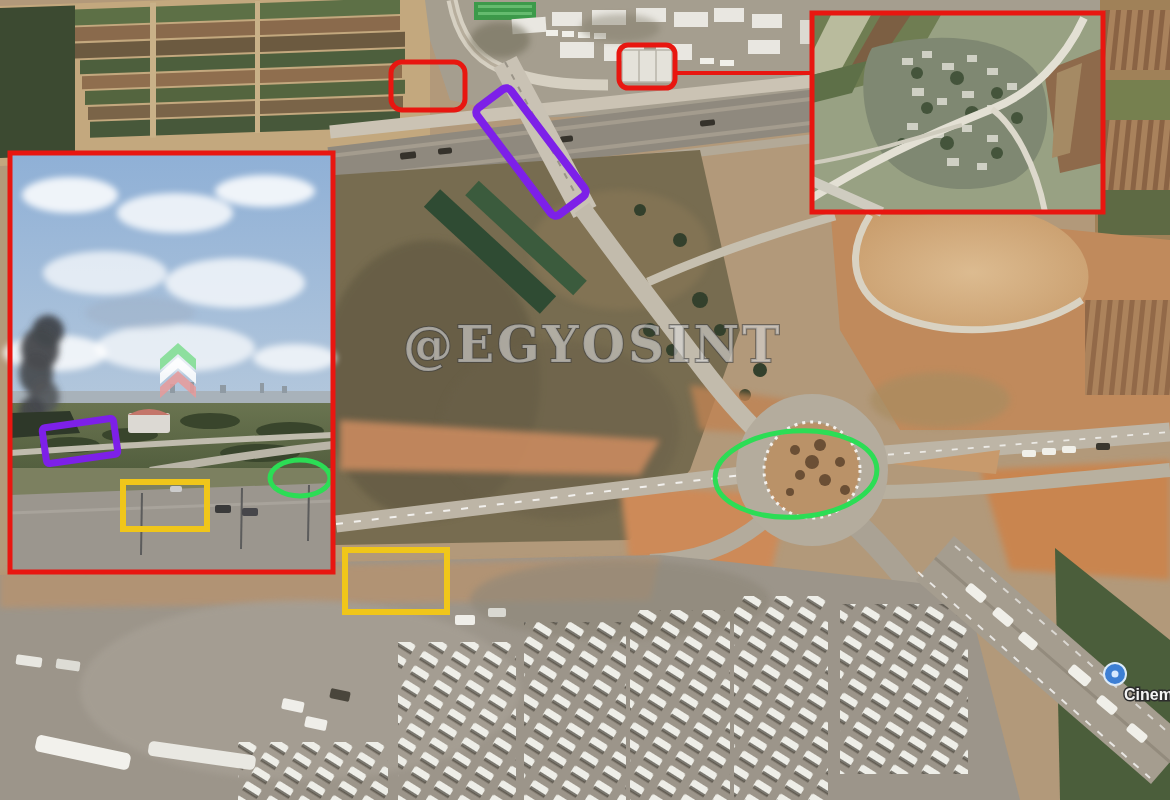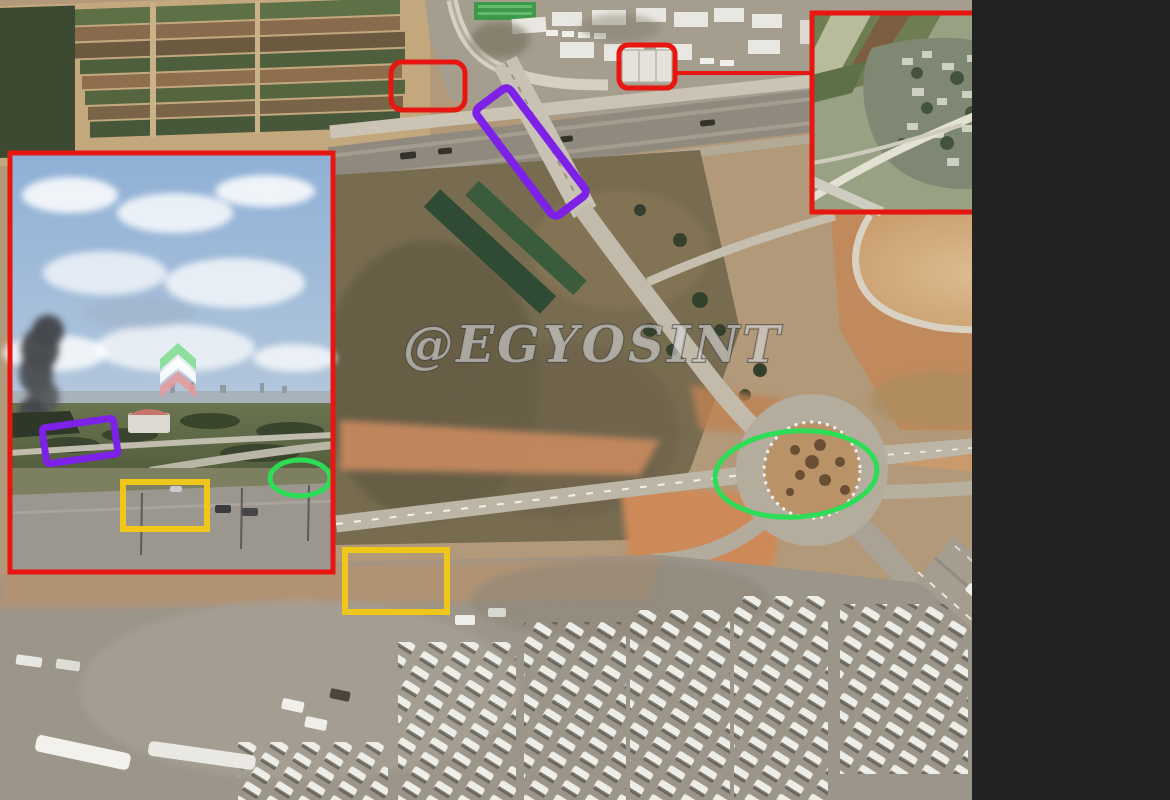--- a/index.html
+++ b/index.html
@@ -1,18 +1,18 @@
 <!DOCTYPE html>
 <html><head>
 <meta charset="utf-8">
 <style>
   html,body{margin:0;padding:0;background:#222;}
   #stage{
-    position:relative;width:972px;height:800px;overflow:hidden;
-    font-family:"Liberation Sans",sans-serif;background:#b49c7e;font-style:italic;
+    position:relative;width:1170px;height:800px;overflow:hidden;
+    font-family:"Liberation Sans",sans-serif;background:#b49c7e;
   }
   #stage svg{position:absolute;left:0;top:0;}
   .wm{
     font-family:"DejaVu Serif",serif;font-weight:bold;letter-spacing:3px;
     paint-order:stroke;
   }
   .poi-label{
     font-family:"Liberation Sans",sans-serif;font-weight:bold;
     paint-order:stroke;
   }

